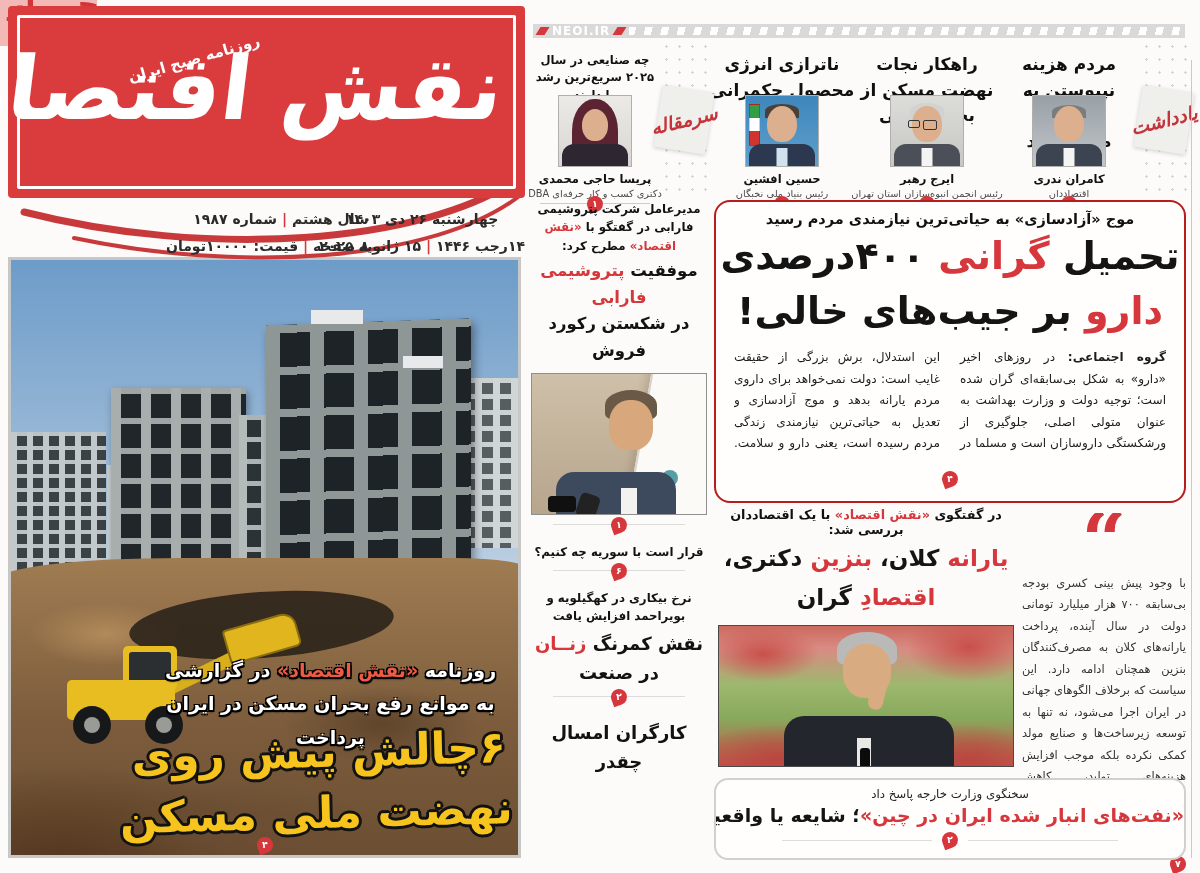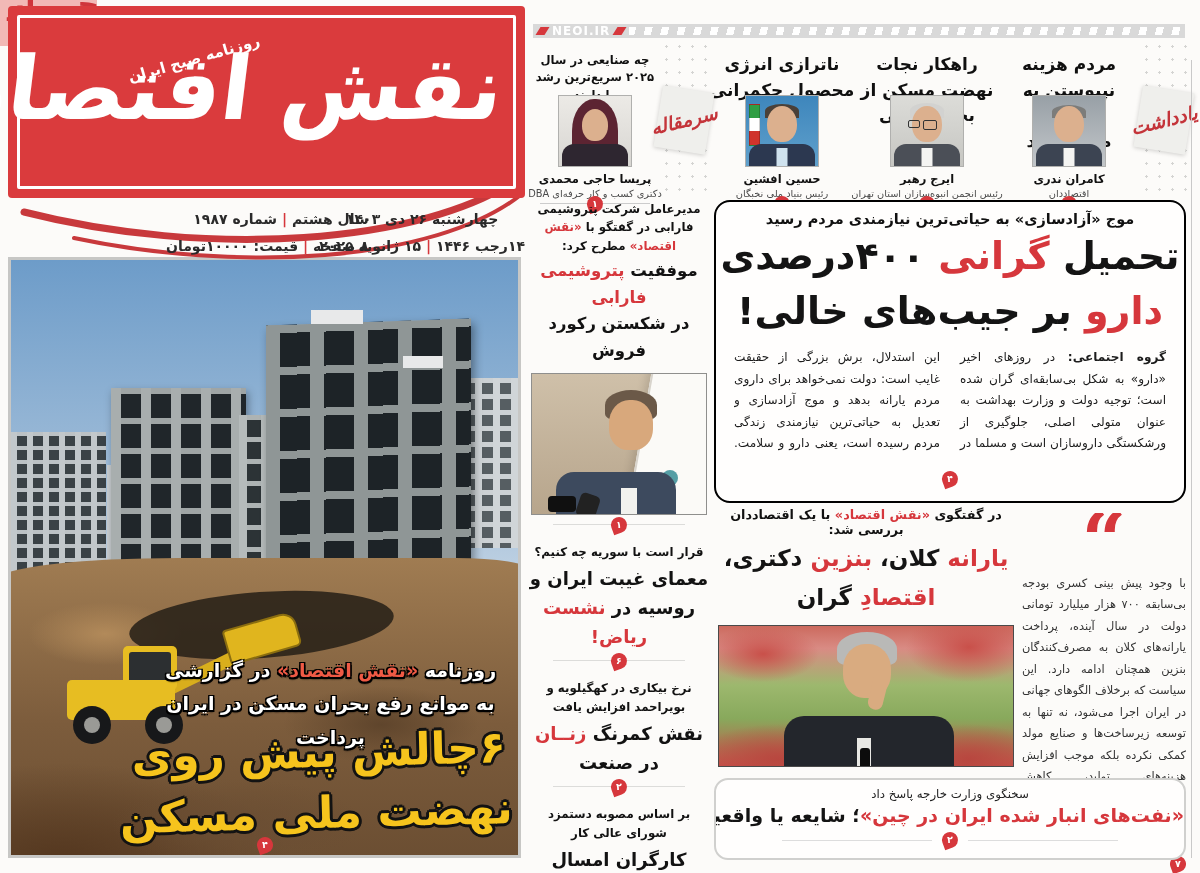--- a/index.html
+++ b/index.html
@@ -104,21 +104,21 @@
   .flagwhite { position:absolute; right:-28px; top:-14px; width:95px; height:175px; background:#fbfaf7; transform:rotate(10deg); border-left:2px solid #d8d4cc; box-shadow:-4px 0 8px rgba(0,0,0,.12); }
   .flaglogo { position:absolute; right:28px; top:96px; width:16px; height:16px; border-radius:50%; background:#1d7f8a; opacity:.75; }
   .pt-hair { position:absolute; left:42%; top:16px; width:52px; height:30px; background:#6b5948; border-radius:50% 50% 20% 20%; }
   .pt-face { position:absolute; left:42%; top:26px; width:44px; height:50px; margin-left:4px; background:#d8a87c; border-radius:46% 46% 42% 42%; }
   .pt-suit { position:absolute; left:14%; bottom:-12px; width:120px; height:54px; background:#3d4a5e; border-radius:18px 18px 0 0; }
   .pt-shirt { position:absolute; left:42%; bottom:0; width:16px; height:26px; margin-left:16px; background:#f2f2ee; }
   .pt-mic1 { position:absolute; left:16px; bottom:2px; width:28px; height:16px; background:#101010; border-radius:4px; }
   .pt-mic2 { position:absolute; left:46px; bottom:-4px; width:20px; height:24px; background:#222; border-radius:5px; transform:rotate(18deg); }
 
   
-  .mainbox { position:absolute; left:714px; top:200px; width:472px; height:303px; border:2px solid #000000; border-radius:16px; background:#fffefd; overflow:hidden; }
+  .mainbox { position:absolute; left:714px; top:200px; width:472px; height:303px; border:2px solid #b91c1c; border-radius:16px; background:#fffefd; overflow:hidden; }
   .mb-kicker { text-align:center; font-size:14.5px; font-weight:bold; color:#111; margin-top:9px; }
   .mb-h { text-align:center; font-size:38px; font-weight:bold; color:#141414; line-height:1.45; margin-top:2px; white-space:nowrap; }
   .mb-body { margin:8px 18px 0; column-count:2; column-gap:20px; font-size:12.1px; line-height:1.78; text-align:justify; color:#1c1c1c; height:118px; overflow:hidden; }
   .mb-body .lead { font-weight:bold; }
   .mb-foot { display:flex; justify-content:center; margin-top:6px; }
 
   
   .interview { position:absolute; left:714px; top:507px; width:472px; height:265px; }
   .iv-main { position:absolute; right:168px; left:0; top:0; text-align:center; }
   .iv-kicker { font-size:12.8px; font-weight:bold; color:#111; }
@@ -336,24 +336,20 @@
       </div>
       <div class="ms-foot">
           <span class="pnum">
             <span>۱</span>
           </span>
         </div>
     </div>
 
     <div class="ms">
       <div class="ms-kicker">قرار است با سوریه چه کنیم؟</div>
-      <div class="ms-h">
-        <span>معمای غیبت ایران و</span><br>
-        <span>روسیه در </span><span class="red">نشست ریاض!</span>
-      </div>
       <div class="ms-foot">
           <span class="pnum">
             <span>۶</span>
           </span>
         </div>
     </div>
 
     <div class="ms">
       <div class="ms-kicker">نرخ بیکاری در کهگیلویه و بویراحمد افزایش یافت</div>
       <div class="ms-h">
@@ -361,21 +357,20 @@
         <span>در صنعت</span>
       </div>
       <div class="ms-foot">
           <span class="pnum">
             <span>۲</span>
           </span>
         </div>
     </div>
 
     <div class="ms">
-      <div class="ms-kicker">بر اساس مصوبه دستمزد شورای عالی کار</div>
       <div class="ms-h">
         <span>کارگران امسال چقدر</span><br>
         
       </div>
 
     </div>
 
   </div>
 
   <div class="mainbox">

